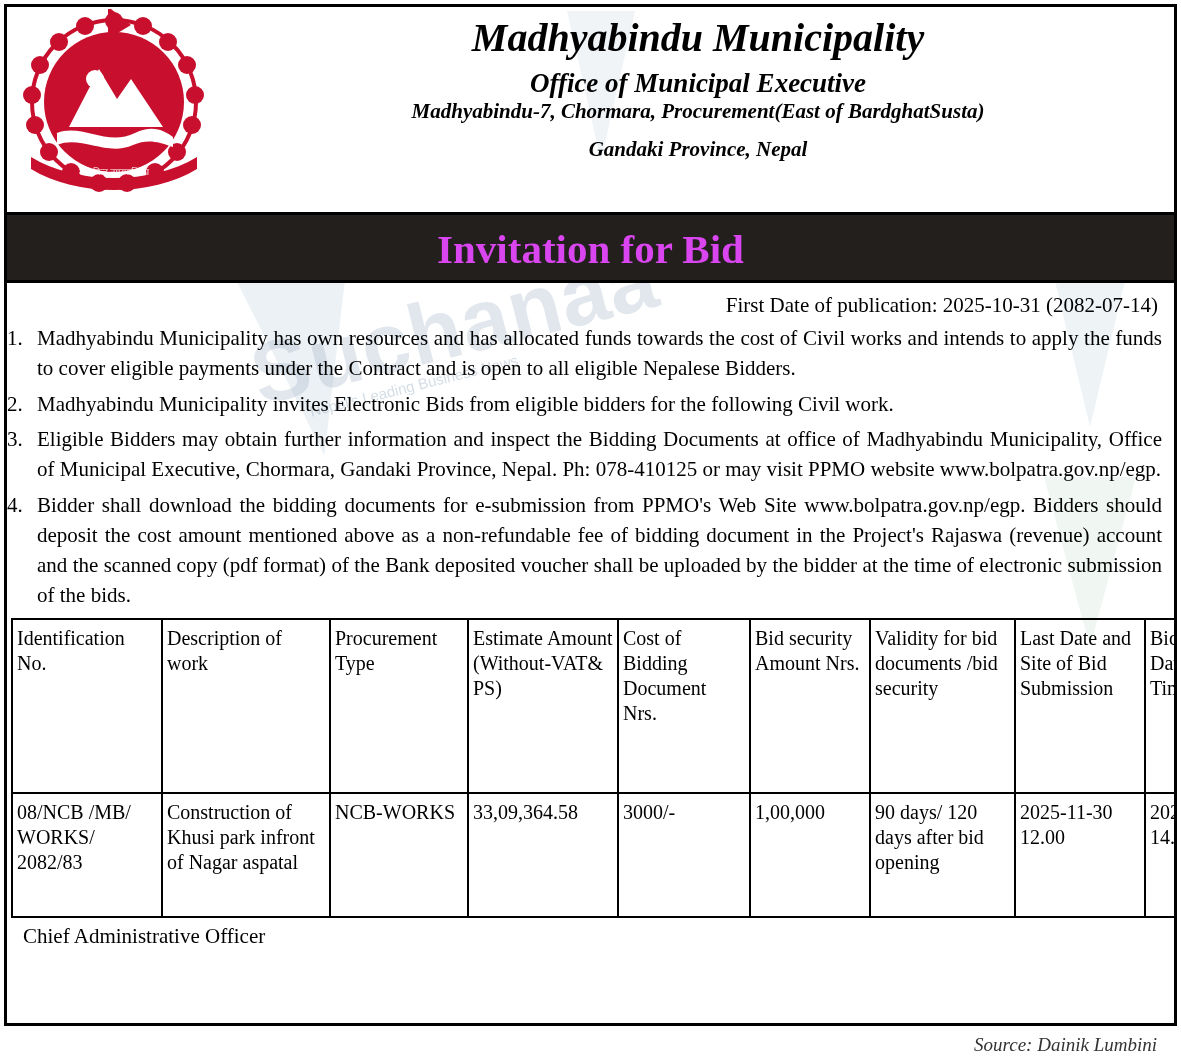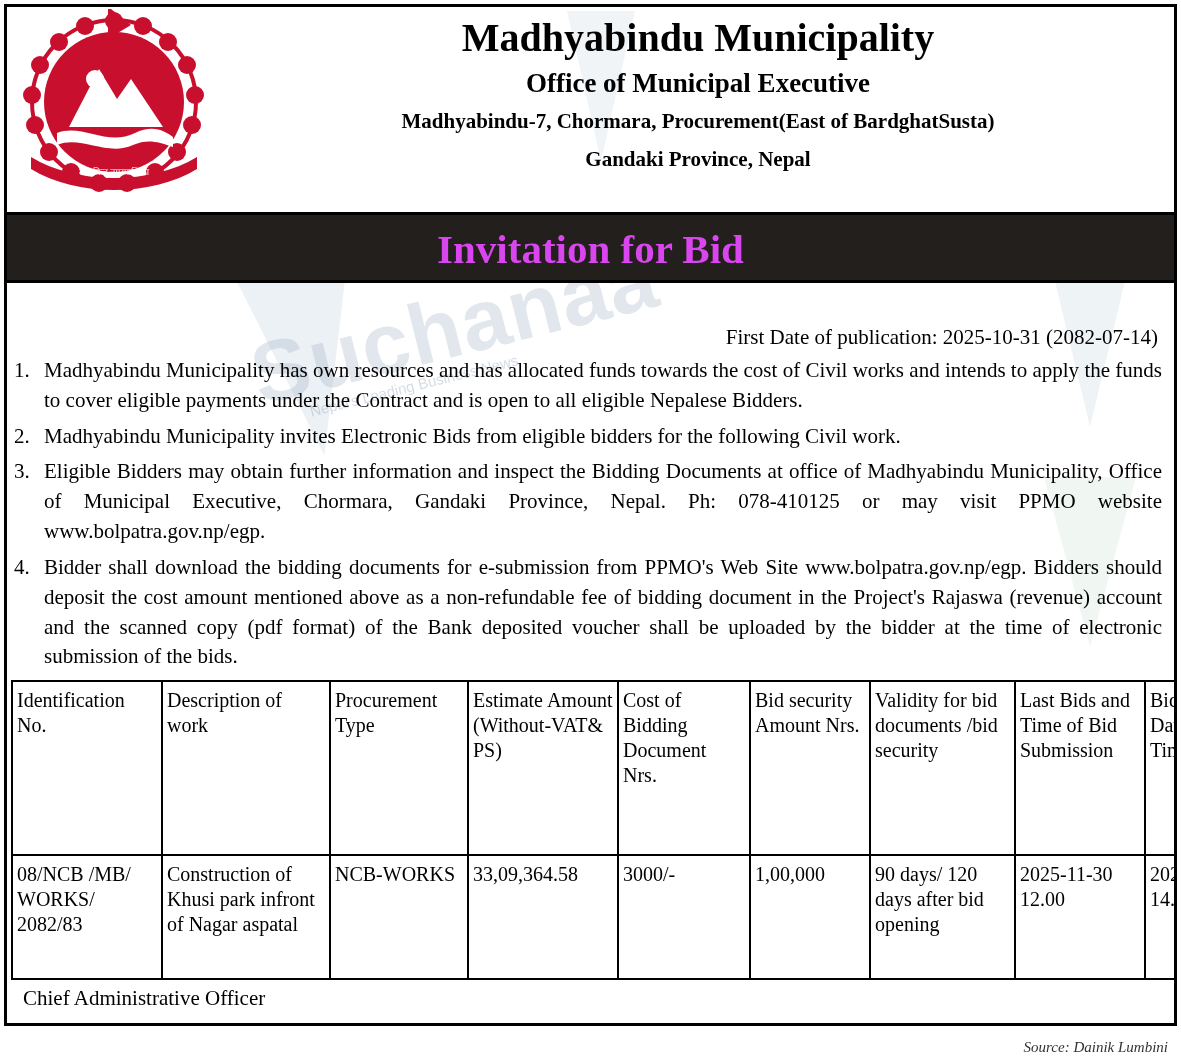--- a/index.html
+++ b/index.html
@@ -125,32 +125,32 @@
     width: 215px;
     min-width: 215px;
     height: 200px;
     position: relative;
   }
   .emblem svg { display:block; }
   .header-text {
     flex: 1;
     text-align: center;
     padding-top: 8px;
+    font-style: italic;
   }
   .org-name {
     font-size: 40px;
     font-weight: bold;
     line-height: 1.15;
     margin-bottom: 6px;
   }
   .org-office {
     font-size: 27px;
     font-weight: bold;
     line-height: 1.2;
-    margin-bottom: 10px;
   }
   .org-addr1 {
     font-size: 21px;
     font-weight: bold;
     line-height: 1.2;
     margin-bottom: 12px;
   }
   .org-addr2 {
     font-size: 21px;
     font-weight: bold;
@@ -169,22 +169,21 @@
     font-size: 41px;
     font-weight: bold;
     border-bottom: 3px solid #000;
     box-sizing: border-box;
   }
 
   
   .body {
     position: relative;
     z-index: 2;
-    padding: 10px 12px 0 7px;
-    margin-top: 32px;
+    padding: 10px 12px 0 0;
   }
   .pubdate {
     text-align: right;
     font-size: 21px;
     padding-right: 4px;
     margin-bottom: 6px;
   }
   ol.clauses {
     list-style: none;
     margin: 0;
@@ -242,23 +241,23 @@
   .signature {
     position: relative;
     z-index: 2;
     text-align: left;
     font-size: 21px;
     padding: 6px 8px 0 16px;
   }
 
   .source {
     position: absolute;
-    right: 13px;
+    right: 24px;
     bottom: 6px;
-    font-size: 15px;
+    font-size: 19px;
     font-style: italic;
     color: #333;
     font-family: "Liberation Serif", serif;
   }
 </style>
 </head>
 <body>
 
 <div class="page">
   <div class="doc">
@@ -355,21 +354,21 @@
     <table class="bidtable">
       <thead>
         <tr>
           <th class="col0">Identification No.</th>
           <th class="col1">Description of work</th>
           <th class="col2">Procurement Type</th>
           <th class="col3">Estimate Amount (Without-VAT&amp; PS)</th>
           <th class="col4">Cost of Bidding Document Nrs.</th>
           <th class="col5">Bid security Amount Nrs.</th>
           <th class="col6">Validity for bid documents /bid security</th>
-          <th class="col7">Last Bids and Time of Bid Submission</th>
+          <th class="col7">Last Date and Site of Bid Submission</th>
           <th class="col8">Bid Opening Date and Time</th>
         </tr>
       </thead>
       <tbody>
         <tr>
           <td>08/NCB /MB/ WORKS/ 2082/83</td>
           <td>Construction of Khusi park infront of Nagar aspatal</td>
           <td>NCB-WORKS</td>
           <td>33,09,364.58</td>
           <td>3000/-</td>

